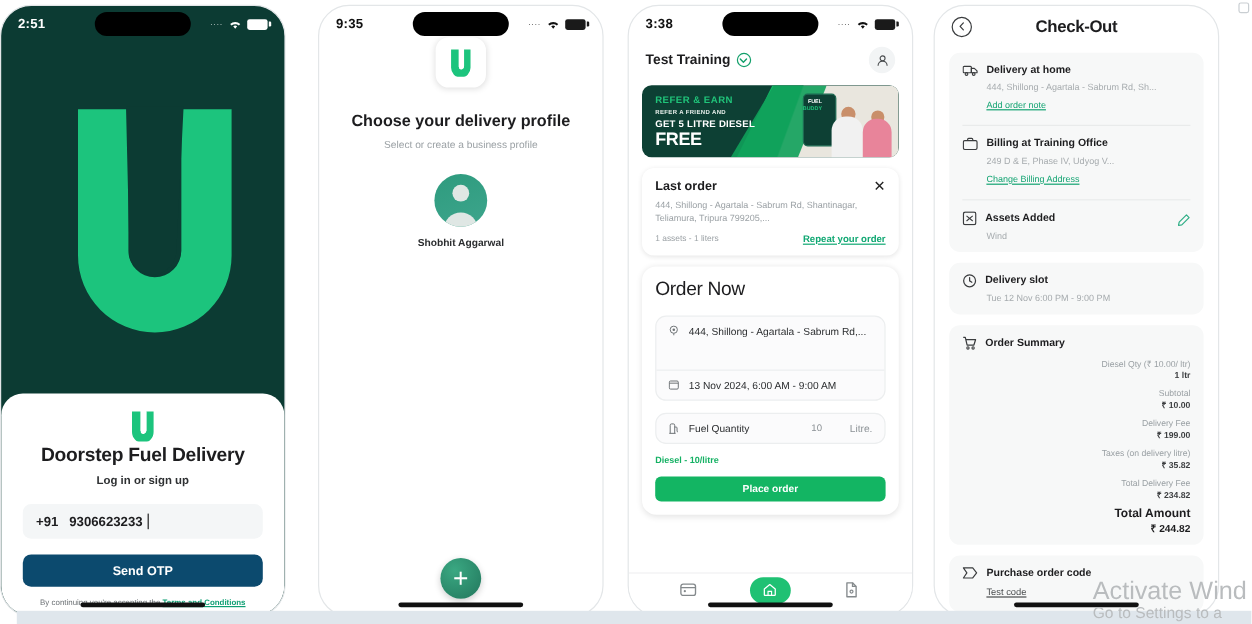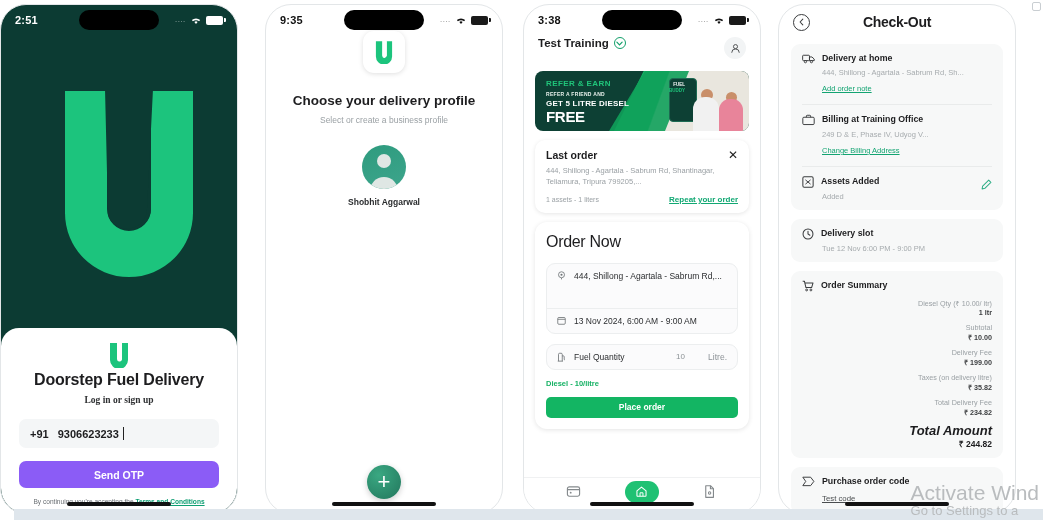--- a/index.html
+++ b/index.html
@@ -95,36 +95,36 @@
     position: absolute;
     left: 0; right: 0; bottom: 0;
     height: 185px;
     background: #ffffff;
     border-radius: 18px 18px 24px 24px;
     padding: 10px 18px 0;
     text-align: center;
   }
   .p1-smalllogo { margin: 4px auto 3px; width: 20px; height: 26px; display:block;}
   .p1-title { font-size: 16px; font-weight: bold; color: #1d1d1f; letter-spacing: -.2px; }
-  .p1-sub { font-size: 9.5px; font-weight: bold; color: #2f3133; margin-top: 6px; font-family: Liberation Serif, serif; }
+  .p1-sub { font-size: 9.5px; font-weight: bold; color: #2f3133; margin-top: 6px; }
   .p1-input {
     margin-top: 14px;
     height: 29px;
     background: #f4f6f7;
     border-radius: 7px;
     display: flex; align-items: center;
     padding: 0 11px;
     font-size: 11px; font-weight: bold; color: #1d1d1f;
     gap: 9px;
   }
   .p1-input .caret { width:1px; height:13px; background:#222; margin-left:-5px;}
   .p1-btn {
     margin-top: 13px;
     height: 27px;
-    background: #8b5cf6;
+    background: #0c4a6e;
     border-radius: 7px;
     color: #fff;
     font-size: 10.5px; font-weight: bold;
     display:flex; align-items:center; justify-content:center;
     border: none; width: 100%;
     cursor: pointer;
   }
   .p1-terms { margin-top: 10px; font-size: 6.6px; color: #6a6f73; }
   .p1-terms a { color: #0e9f73; font-weight: bold; text-decoration: underline; }
 
@@ -164,21 +164,21 @@
     background: radial-gradient(circle at 35% 30%, #3aa882, #22765c);
     display:flex; align-items:center; justify-content:center;
     color:#fff; font-size: 22px; line-height:0;
     box-shadow: 0 2px 6px rgba(0,0,0,.2);
     border:none; cursor:pointer;
   }
 
   
   .p3 { background:#ffffff; }
   .p3-head {
-    display:flex; align-items:flex-start;
+    display:flex; align-items:center;
     padding: 2px 14px 0;
     height: 28px;
   }
   .p3-head-title { font-size: 11.5px; font-weight: bold; color:#1d1d1f; }
   .chev {
     width:12px; height:12px; border-radius:50%;
     border:1.3px solid #13a06b; margin-left:5px;
     display:flex; align-items:center; justify-content:center;
   }
   .p3-avatar-btn {
@@ -329,21 +329,21 @@
   }
   .gc-row { display:flex; align-items:flex-start; gap:7px; }
   .gc-title { font-size:8.8px; font-weight:bold; color:#1d1d1f; }
   .gc-sub { font-size:7.5px; color:#a6abae; margin-top:4px; margin-left:20px; }
   .gc-link { font-size:7.5px; color:#13a472; text-decoration:underline; margin-top:4px; margin-left:20px; display:inline-block; cursor:pointer;}
   .gc-div { height:1px; background:#e9ebeb; margin: 9px 0; }
   .edit-ico { margin-left:auto; width:11px;height:11px; cursor:pointer;}
   .sum-line { display:flex; align-items:flex-end; margin-top:6px;flex-direction:column; }
   .sum-label { font-size:7.2px; color:#9aa0a4; }
   .sum-val { margin-left:auto; font-size:7.2px; font-weight:bold; color:#3c3e40; }
-  .sum-line.total .sum-label { font-size:13px; font-weight:bold; color:#1d1d1f;font-style:italic; }
+  .sum-line.total .sum-label { font-size:10px; font-weight:bold; color:#1d1d1f; }
   .sum-line.total .sum-val { font-size:8.5px; font-weight:bold; color:#1d1d1f; }
   .po-code { font-size:7.8px; color:#4a4d4f; text-decoration:underline; margin-top:7px; margin-left:20px; cursor:pointer;}
 
   
   .watermark {
     position:absolute; right: 4px; bottom: 2px;
     text-align:left; color:#b9bcbe;
     pointer-events:none;
     z-index: 40;
   }
@@ -602,21 +602,21 @@
             <rect x="1" y="1" width="12" height="12" rx="1.6" fill="none" stroke="#3a3c3e" stroke-width="1.2"></rect>
             <path d="M4 4.5l6 5M10 4.5l-6 5" stroke="#3a3c3e" stroke-width="1.1"></path>
           </svg>
         <span class="gc-title">Assets Added</span>
         <span class="edit-ico">
           <svg width="11" height="11" viewBox="0 0 12 12">
               <path d="M8.4 1.2l2.4 2.4-6.6 6.6-3 .6.6-3z" fill="none" stroke="#2fae86" stroke-width="1.1" stroke-linejoin="round"></path>
             </svg>
         </span>
       </div>
-      <div class="gc-sub">Added</div>
+      <div class="gc-sub">Wind</div>
     </div>
 
     <div class="grey-card">
       <div class="gc-row">
         <svg width="12" height="12" viewBox="0 0 14 14">
             <circle cx="7" cy="7" r="5.8" fill="none" stroke="#3a3c3e" stroke-width="1.2"></circle>
             <path d="M7 3.8V7l2.2 1.4" fill="none" stroke="#3a3c3e" stroke-width="1.2" stroke-linecap="round"></path>
           </svg>
         <span class="gc-title">Delivery slot</span>
       </div>

